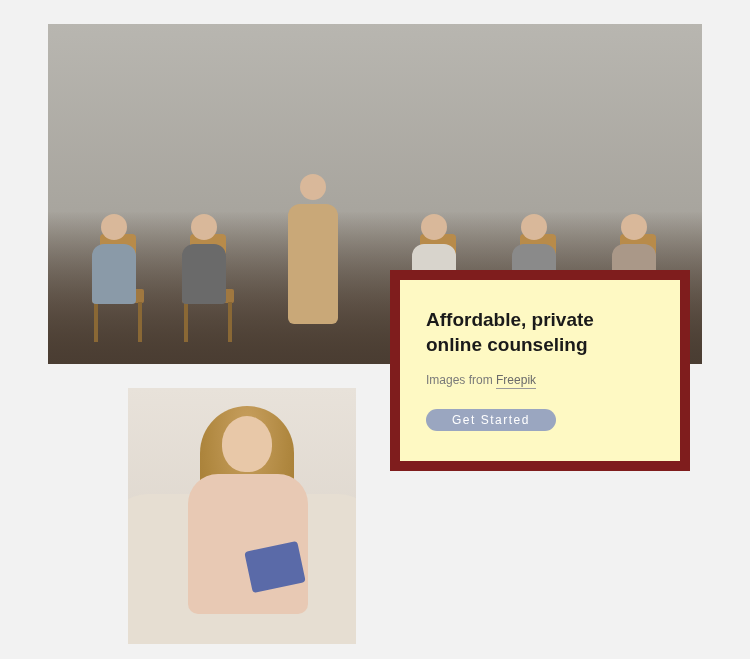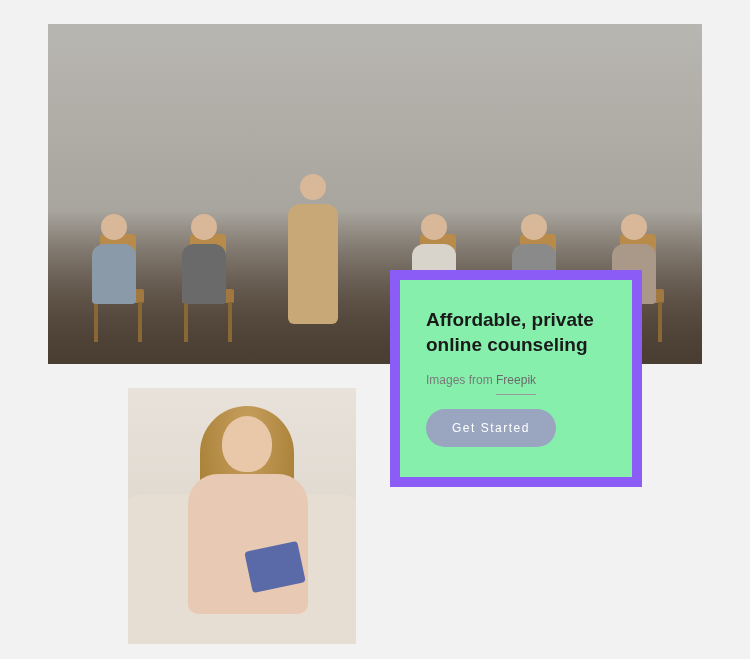--- a/index.html
+++ b/index.html
@@ -131,23 +131,23 @@
     background: #5a6aa8;
     border-radius: 4px;
     transform: rotate(-12deg);
     z-index: 2;
   }
 
   .card {
     position: absolute;
     top: 270px;
     left: 390px;
-    width: 252px;
-    background: #86efac;
-    border: 10px solid #8b5cf6;
+    width: 300px;
+    background: #fef9c3;
+    border: 10px solid #7f1d1d;
     padding: 28px 26px 30px;
   }
   .card h2 {
     font-size: 19px;
     font-weight: 700;
     color: #1a1a1a;
     line-height: 1.3;
     margin-bottom: 16px;
   }
   .card p {
@@ -157,30 +157,30 @@
     margin-bottom: 12px;
   }
   .card .credit {
     font-size: 12px;
     color: #7a7a7a;
     margin-bottom: 22px;
   }
   .card .credit .link {
     color: #6a6a6a;
     border-bottom: 1px solid #9a9a9a;
-    padding-bottom: 7px;
+    padding-bottom: 1px;
     cursor: pointer;
   }
   .card .btn {
     display: inline-block;
     background: #9aa6c0;
     color: #ffffff;
     font-size: 12px;
     letter-spacing: 1.5px;
-    padding: 12px 26px;
+    padding: 4px 26px;
     border-radius: 999px;
     border: none;
     cursor: pointer;
     font-family: inherit;
   }
 </style>
 </head>
 <body>
 
 <div class="hero-image" aria-label="Group therapy session with people seated on wooden chairs and a facilitator standing">

